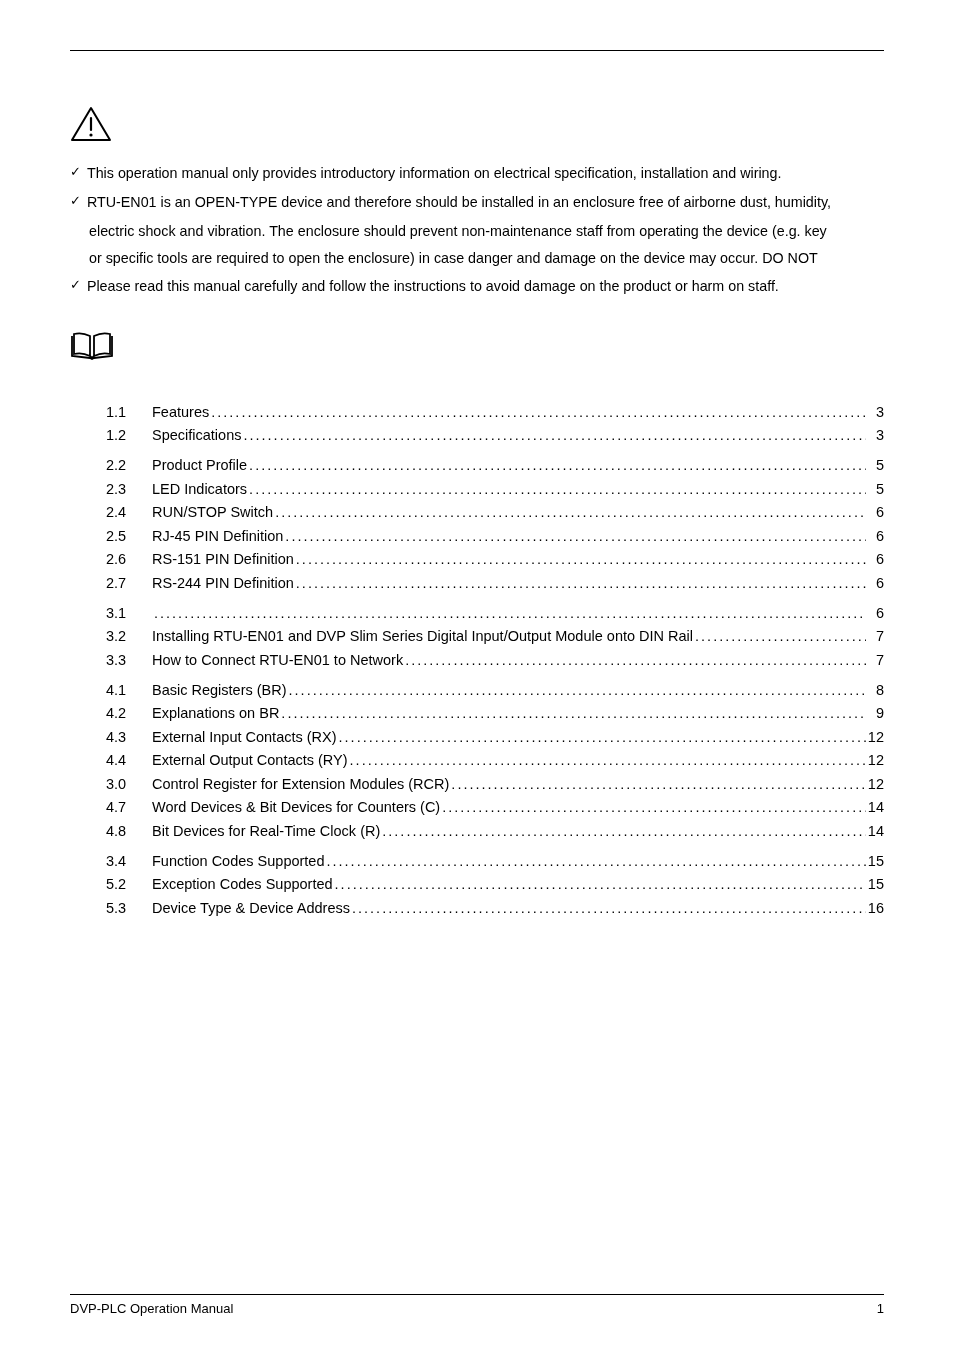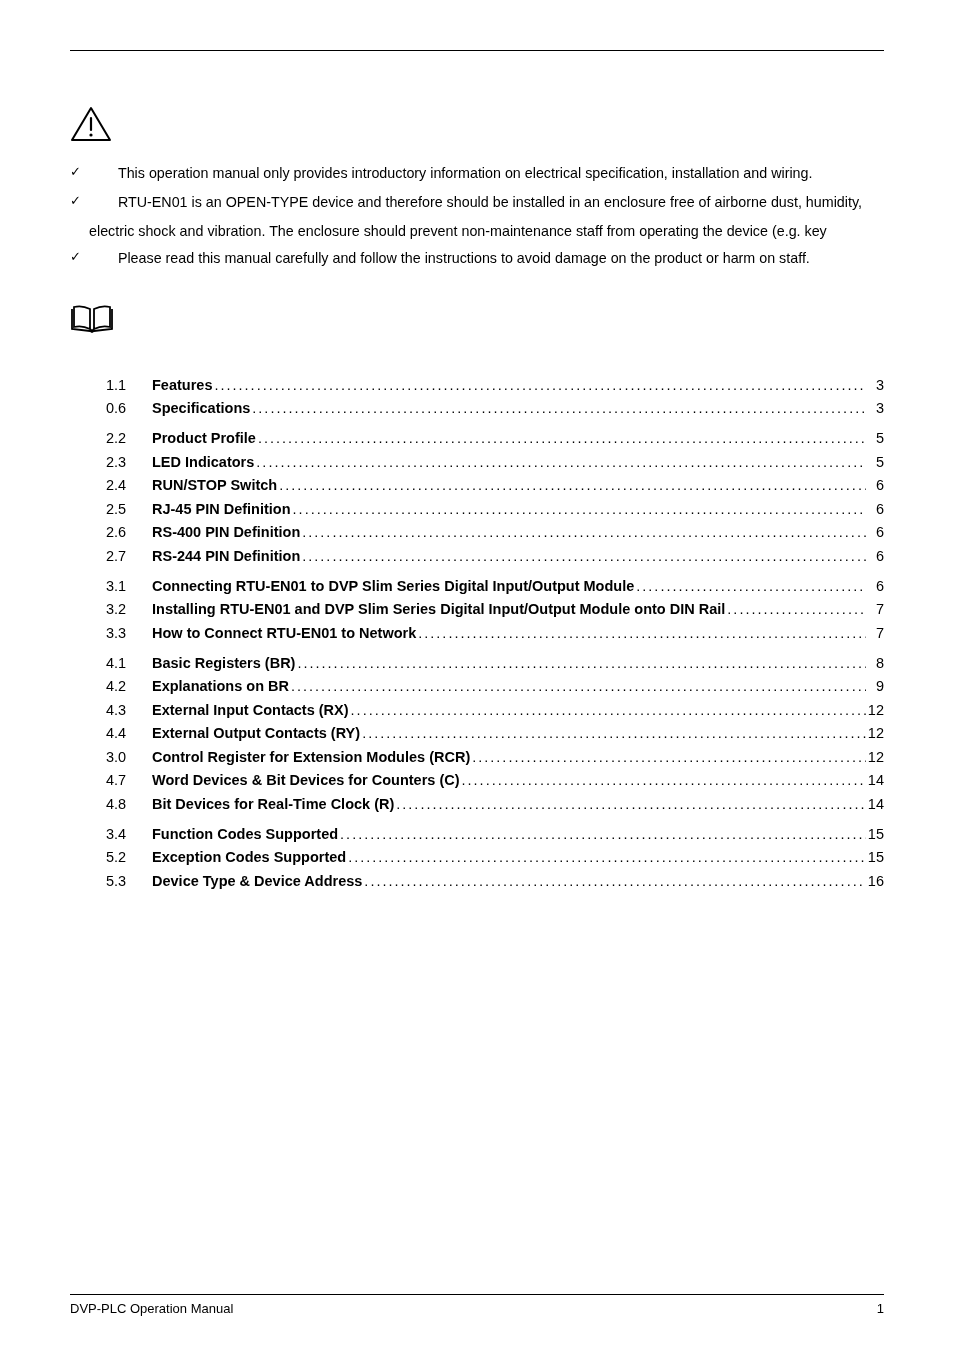--- a/index.html
+++ b/index.html
@@ -34,21 +34,20 @@
     margin-bottom: 2px;
   }
   .check {
     flex: 0 0 auto;
     margin-right: 6px;
     font-size: 13px;
     line-height: 1.9;
   }
   .note-text {
     flex: 1 1 auto;
-    margin-left: 31px;
   }
   .note-continue {
     padding-left: 19px;
   }
   .book-icon {
     margin-bottom: 40px;
   }
   .toc {
     font-size: 14.5px;
   }
@@ -60,21 +59,20 @@
     align-items: center;
     margin-bottom: 7.5px;
     padding-left: 36px;
   }
   .toc-num {
     flex: 0 0 46px;
   }
   .toc-title {
     flex: 0 0 auto;
     white-space: pre;
-    font-weight: bold;
   }
   .toc-leader {
     flex: 1 1 auto;
     overflow: hidden;
     white-space: nowrap;
     letter-spacing: 2px;
     color: #000;
     padding: 0 2px;
   }
   .toc-leader::after {
@@ -119,20 +117,21 @@
   <div class="notes">
     <div class="note-item">
       <span class="check">✓</span>
       <span class="note-text">This operation manual only provides introductory information on electrical specification, installation and wiring.</span>
     </div>
     <div class="note-item">
       <span class="check">✓</span>
       <span class="note-text">RTU-EN01 is an OPEN-TYPE device and therefore should be installed in an enclosure free of airborne dust, humidity,</span>
     </div>
     <div class="note-continue">electric shock and vibration. The enclosure should prevent non-maintenance staff from operating the device (e.g. key</div>
+    <div class="note-continue">or specific tools are required to open the enclosure) in case danger and damage on the device may occur. DO NOT</div>
     <div class="note-item">
       <span class="check">✓</span>
       <span class="note-text">Please read this manual carefully and follow the instructions to avoid damage on the product or harm on staff.</span>
     </div>
   </div>
 
   <div class="book-icon">
     <svg width="44" height="30" viewBox="0 0 44 30">
       <path d="M4 4 L4 24 Q12 22 20 26 L20 6 Q12 2 4 4 Z" fill="none" stroke="#000" stroke-width="1.8"></path>
       <path d="M40 4 L40 24 Q32 22 24 26 L24 6 Q32 2 40 4 Z" fill="none" stroke="#000" stroke-width="1.8"></path>
@@ -145,21 +144,21 @@
   <div class="toc">
 
     <div class="toc-group">
       <div class="toc-row">
         <span class="toc-num">1.1</span>
         <span class="toc-title">Features</span>
         <span class="toc-leader"></span>
         <span class="toc-page">3</span>
       </div>
       <div class="toc-row">
-        <span class="toc-num">0.6</span>
+        <span class="toc-num">1.2</span>
         <span class="toc-title">Specifications</span>
         <span class="toc-leader"></span>
         <span class="toc-page">3</span>
       </div>
     </div>
 
     <div class="toc-group">
       <div class="toc-row">
         <span class="toc-num">2.2</span>
         <span class="toc-title">Product Profile</span>
@@ -179,36 +178,35 @@
         <span class="toc-page">6</span>
       </div>
       <div class="toc-row">
         <span class="toc-num">2.5</span>
         <span class="toc-title">RJ-45 PIN Definition</span>
         <span class="toc-leader"></span>
         <span class="toc-page">6</span>
       </div>
       <div class="toc-row">
         <span class="toc-num">2.6</span>
-        <span class="toc-title">RS-400 PIN Definition</span>
+        <span class="toc-title">RS-151 PIN Definition</span>
         <span class="toc-leader"></span>
         <span class="toc-page">6</span>
       </div>
       <div class="toc-row">
         <span class="toc-num">2.7</span>
         <span class="toc-title">RS-244 PIN Definition</span>
         <span class="toc-leader"></span>
         <span class="toc-page">6</span>
       </div>
     </div>
 
     <div class="toc-group">
       <div class="toc-row">
         <span class="toc-num">3.1</span>
-        <span class="toc-title">Connecting RTU-EN01 to DVP Slim Series Digital Input/Output Module</span>
         <span class="toc-leader"></span>
         <span class="toc-page">6</span>
       </div>
       <div class="toc-row">
         <span class="toc-num">3.2</span>
         <span class="toc-title">Installing RTU-EN01 and DVP Slim Series Digital Input/Output Module onto DIN Rail</span>
         <span class="toc-leader"></span>
         <span class="toc-page">7</span>
       </div>
       <div class="toc-row">

